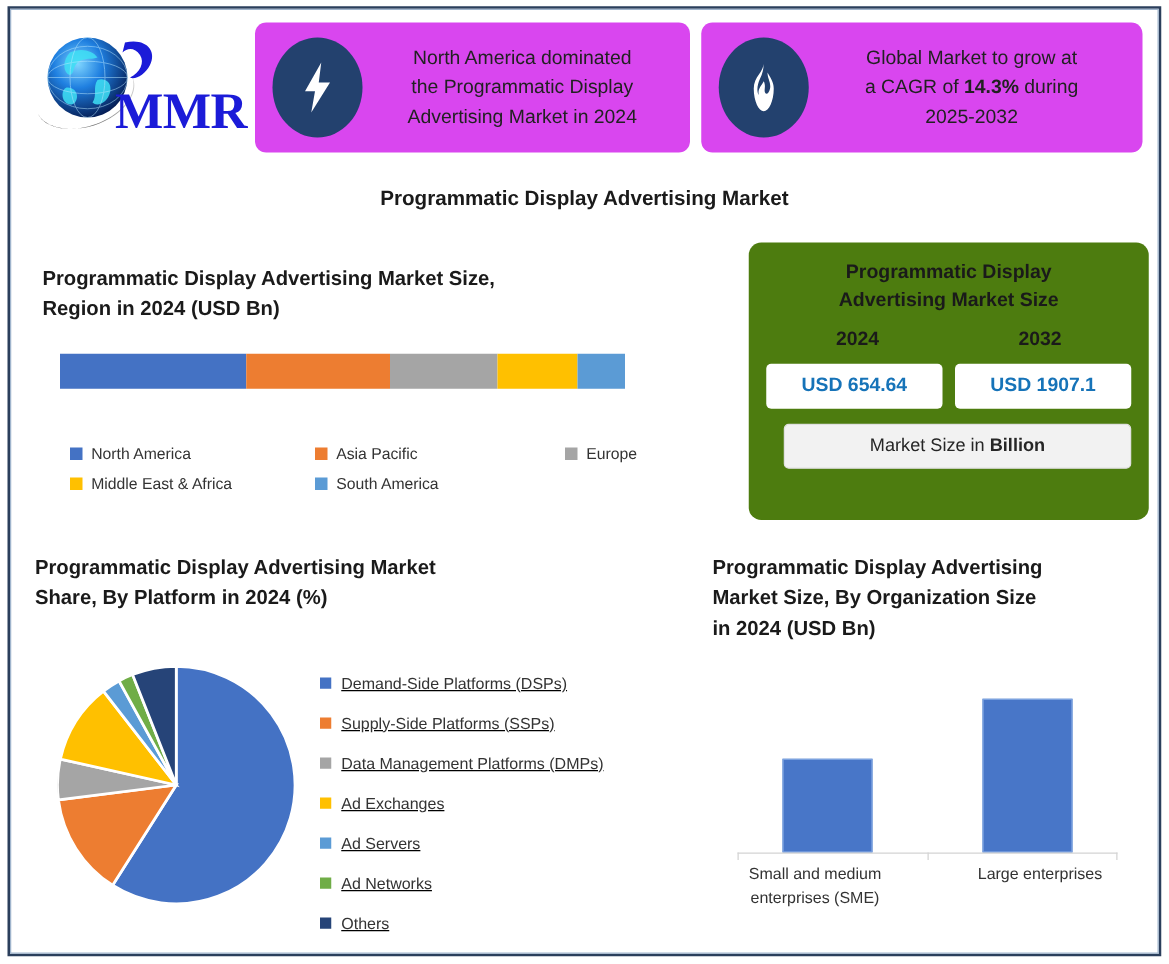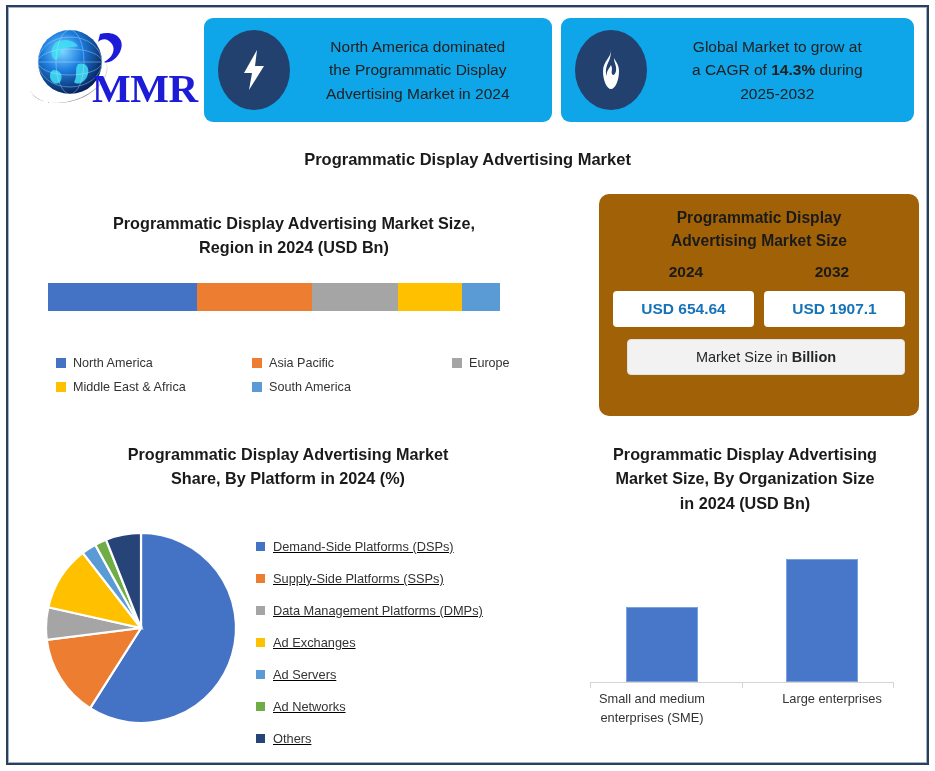--- a/index.html
+++ b/index.html
@@ -62,21 +62,21 @@
     left: 78px;
     top: 44px;
     font-family: "Liberation Serif", serif;
     font-size: 41px;
     font-weight: bold;
     color: #1b1bd8;
     letter-spacing: -0.5px;
   }
 
   .badge {
-    background: #0ea5e9;
+    background: #d946ef;
     border-radius: 9px;
     height: 104px;
     display: flex;
     align-items: center;
     box-sizing: border-box;
     padding: 0 12px 0 14px;
   }
   .badge-1 { width: 352px; margin-left: 8px; }
   .badge-2 { width: 358px; margin-left: 9px; justify-content: flex-end; }
   .badge-icon {
@@ -108,21 +108,20 @@
     width: 935px;
     text-align: center;
     font-size: 16.5px;
     font-weight: bold;
     color: #1a1a1a;
   }
 
   
   .sec-title {
     position: absolute;
-    text-align: center;
     font-size: 16.2px;
     font-weight: bold;
     color: #1a1a1a;
     line-height: 1.5;
   }
   #title-region { left: 34px;  top: 211px; width: 520px; }
   #title-share  { left: 28px;  top: 442px; width: 520px; }
   #title-org    { left: 570px; top: 442px; width: 350px; }
 
   
@@ -161,21 +160,21 @@
   .lg-w1 { width: 196px; }
   .lg-w2 { width: 200px; }
 
   
   .ms-panel {
     position: absolute;
     left: 599px;
     top: 194px;
     width: 320px;
     height: 222px;
-    background: #a16207;
+    background: #4d7c0f;
     border-radius: 10px;
     box-sizing: border-box;
     padding: 12px 14px;
   }
   .ms-title {
     font-size: 15.6px;
     font-weight: bold;
     color: #1a1a1a;
     text-align: center;
     line-height: 1.5;

